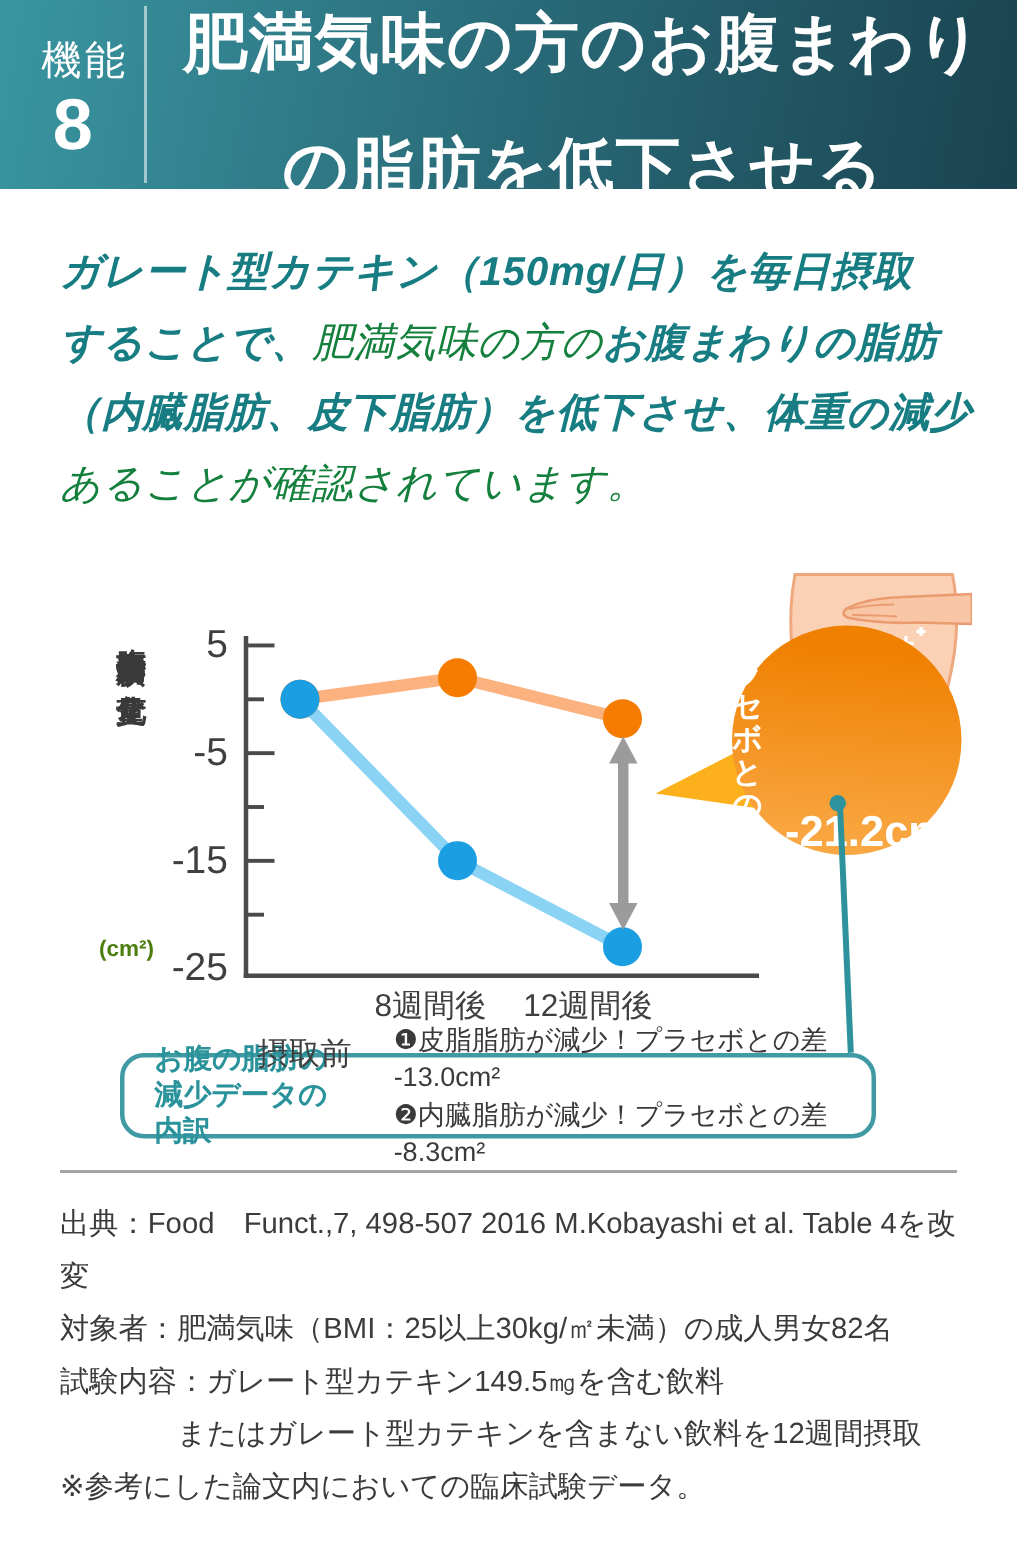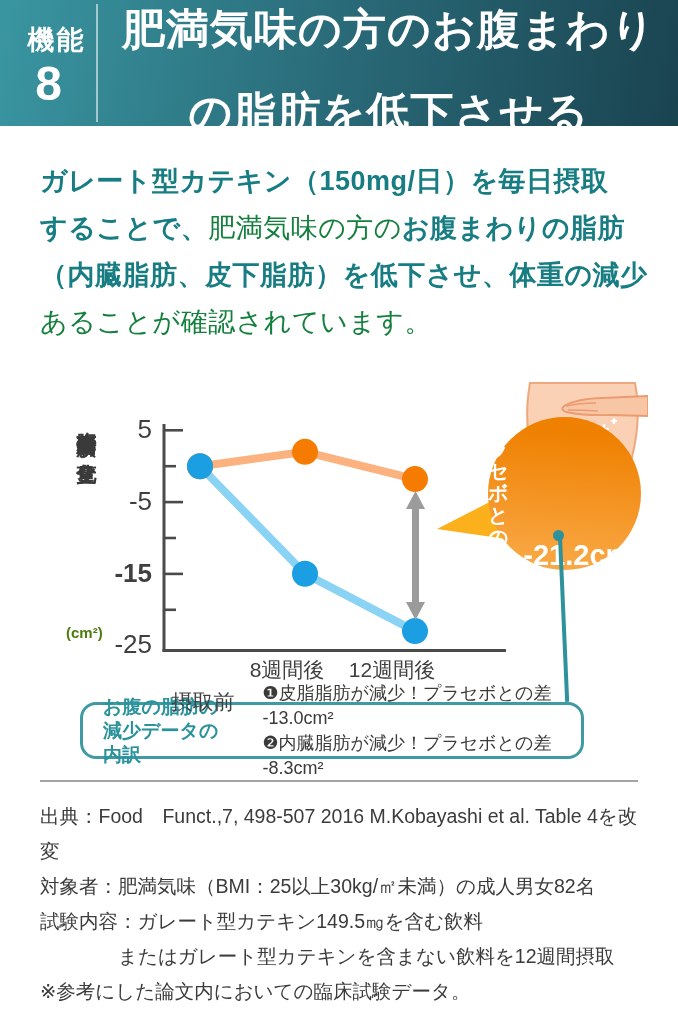--- a/index.html
+++ b/index.html
@@ -7,31 +7,31 @@
     position:relative;width:678px;height:1029px;margin:0 auto;
     background:#ffffff;overflow:hidden;
     font-family:"Liberation Sans","DejaVu Sans",sans-serif;
   }
   
   .header{
     position:absolute;left:0;top:0;width:678px;height:126px;
     background:linear-gradient(100deg,#3996a1 0%,#2b6e7c 45%,#1a4350 100%);
   }
   .badge{position:absolute;left:0;top:0;width:97px;height:126px;text-align:center;color:#fff;}
-  .badge-top{position:absolute;left:0;top:22px;width:113px;font-size:27px;font-weight:bold;letter-spacing:2px;text-align:center;}
+  .badge-top{position:absolute;left:0;top:22px;width:113px;font-size:27px;font-weight:normal;letter-spacing:2px;text-align:center;}
   .badge-num{position:absolute;left:0;top:56px;width:97px;font-size:48px;font-weight:bold;}
   .badge-divider{position:absolute;left:96px;top:4px;width:2px;height:118px;background:rgba(255,255,255,0.55);}
   .title{
     position:absolute;left:100px;top:14px;width:578px;height:112px;
     display:flex;flex-direction:column;justify-content:center;
     text-align:center;color:#fff;font-weight:bold;font-size:43px;line-height:52px;letter-spacing:1px;gap:31px;
   }
   
   .lead{position:absolute;left:40px;top:158px;width:608px;font-size:27px;line-height:47px;letter-spacing:0.5px;}
-  .lead-line{white-space:nowrap;}
+  .lead-line{white-space:nowrap;font-style:italic;}
   .lead .teal{color:#177d83;font-weight:bold;}
   .lead .gray{color:#15803d;font-weight:normal;}
   
   .y-axis-title{
     position:absolute;left:74px;top:416px;height:215px;
     writing-mode:vertical-rl;text-orientation:upright;
     font-size:20px;font-weight:bold;color:#3a3a3a;letter-spacing:1px;
   }
   .y-axis-unit{position:absolute;left:66px;top:624px;font-size:15px;font-weight:bold;color:#4d7c0f;}
   .ytick{position:absolute;left:88px;width:64px;height:32px;text-align:right;
@@ -165,18 +165,18 @@
   <section class="footnotes" id="footnotes">
       <div class="foot-line">出典：Food　Funct.,7, 498-507 2016 M.Kobayashi et al. Table 4を改変</div>
       <div class="foot-line">対象者：肥満気味（BMI：25以上30kg/㎡未満）の成人男女82名</div>
       <div class="foot-line">試験内容：ガレート型カテキン149.5㎎を含む飲料</div>
       <div class="foot-line">またはガレート型カテキンを含まない飲料を12週間摂取</div>
       <div class="foot-line">※参考にした論文内においての臨床試験データ。</div>
     </section>
 
 <div class="ytick" style="top: 414.35px;">5</div>
     <div class="ytick" style="top: 486.05px;">-5</div>
-    <div class="ytick" style="top: 557.75px; font-weight: bold;">-15</div>
+    <div class="ytick" style="top: 557.75px;">-15</div>
     <div class="ytick" style="top: 629.45px;">-25</div>
     <div class="xtick" style="left: 133px; margin-top: 32px;">摂取前</div>
     <div class="xtick" style="left: 217px;">8週間後</div>
     <div class="xtick" style="left: 322px;">12週間後</div>
   </div>
 
 </body></html>

